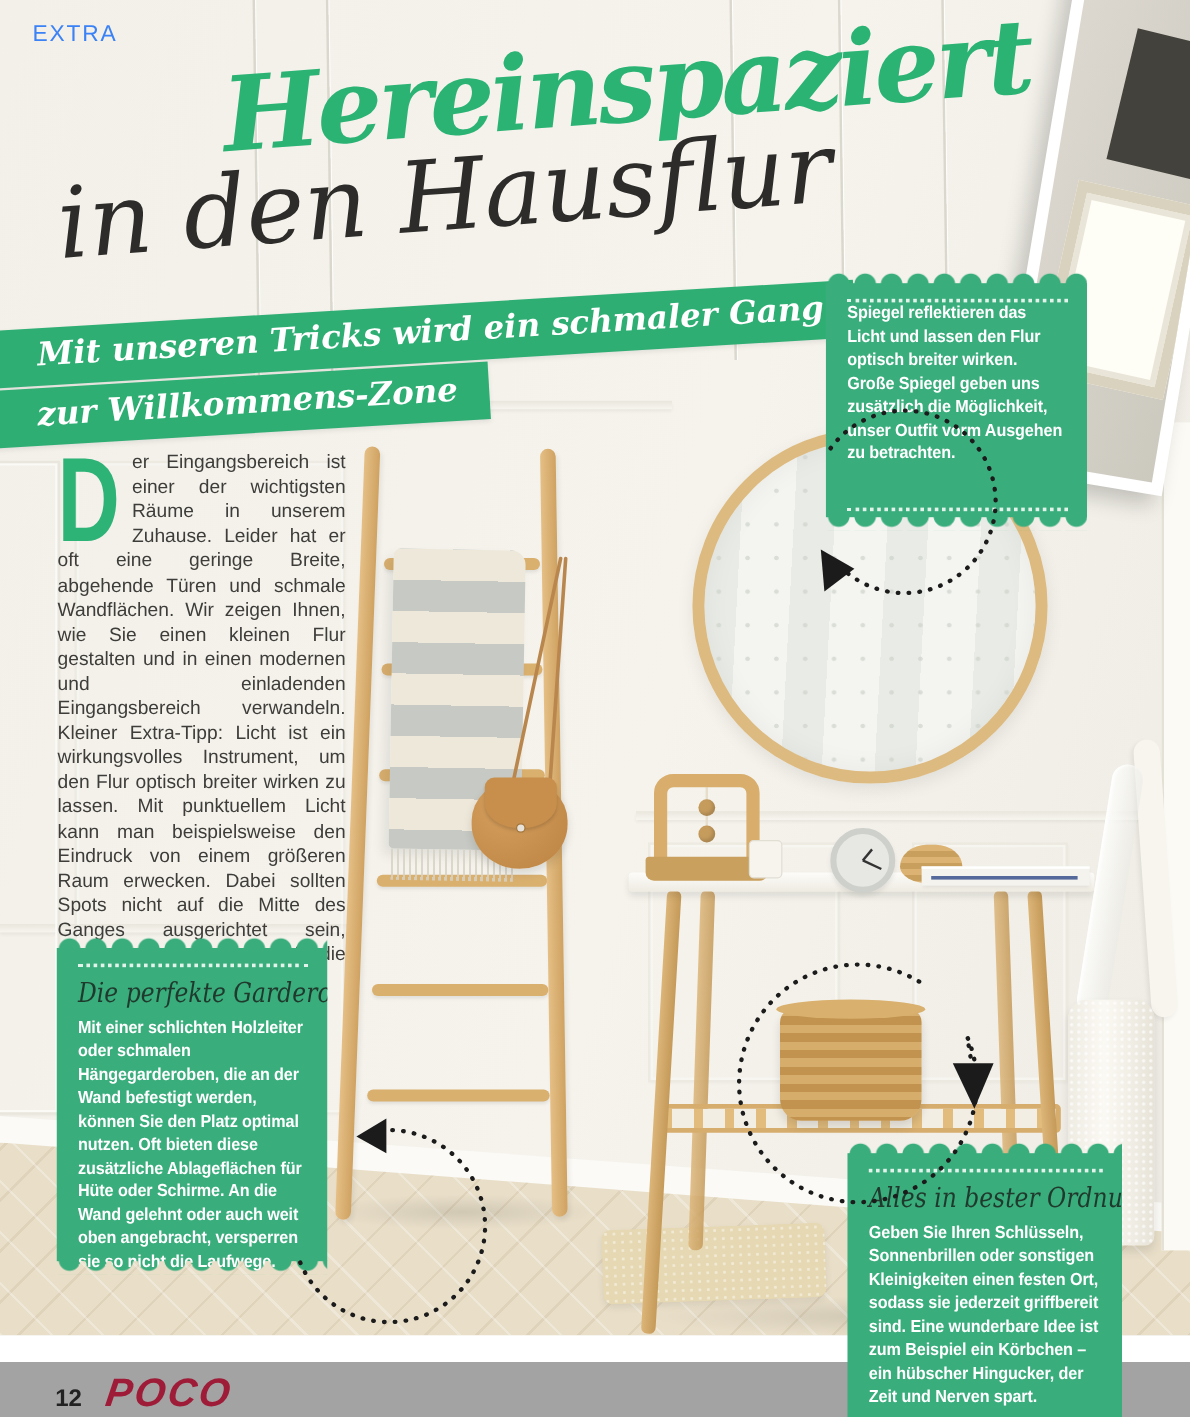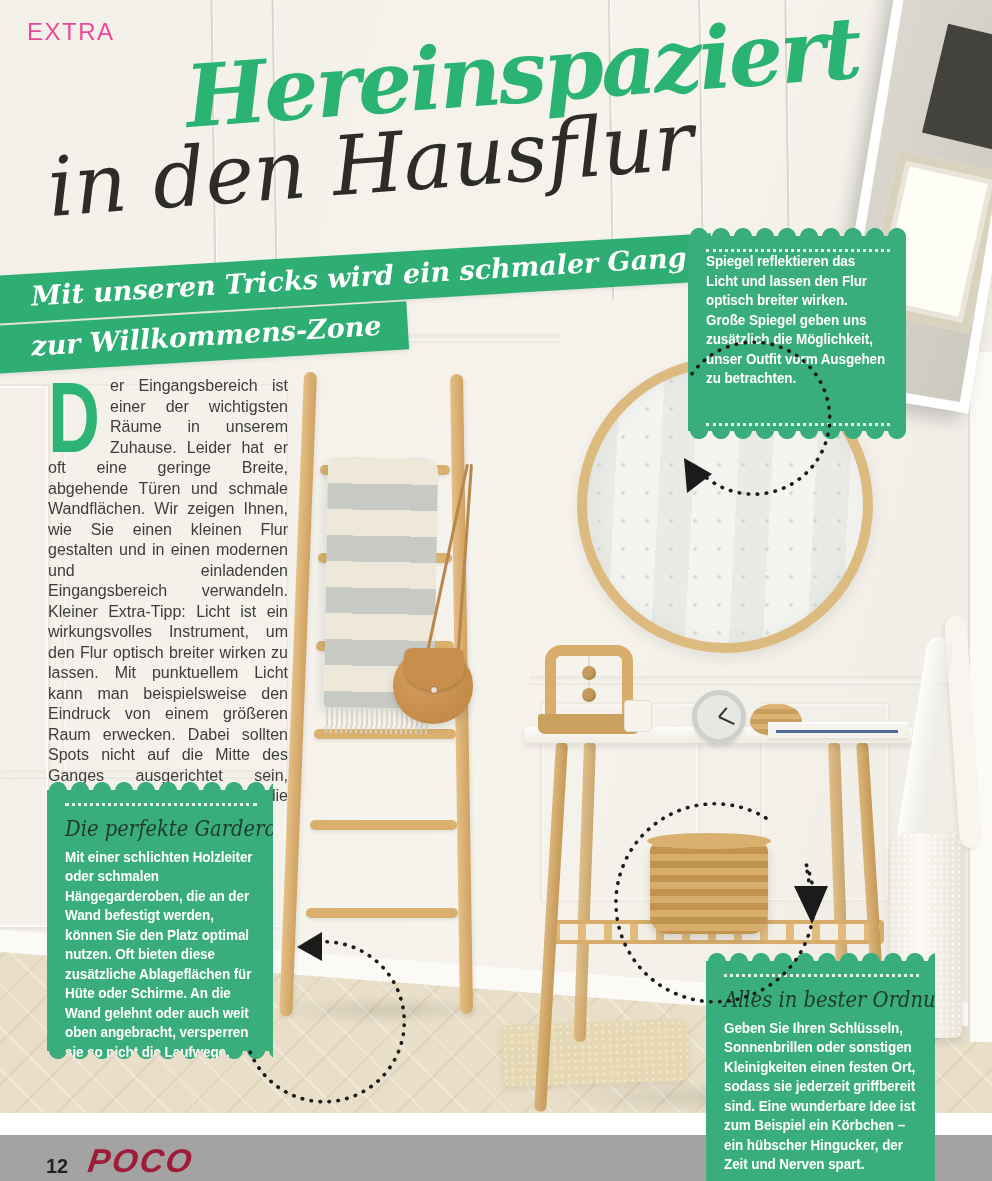--- a/index.html
+++ b/index.html
@@ -89,21 +89,21 @@
   .inset-photo{position:absolute;left:898px;top:-28px;width:142px;height:424px;background:#ffffff;padding:10px;
         transform:rotate(9.5deg);transform-origin:0 0;box-shadow:-7px 9px 18px rgba(0,0,0,.2);}
   .inset-inner{position:relative;width:100%;height:100%;overflow:hidden;
         background:linear-gradient(100deg,#dcd8d0,#ccc9bf);}
   .inset-dark{position:absolute;left:44px;top:36px;width:100px;height:112px;background:#44423c;transform:rotate(4deg);}
   .inset-frame{position:absolute;left:16px;top:168px;width:108px;height:164px;background:#fefdf6;
         border:9px solid #d9d2bf;box-shadow:0 0 0 5px #e9e5d8 inset;transform:rotate(3deg);}
   .shadow-ell{position:absolute;background:radial-gradient(ellipse at center,rgba(0,0,0,.10),transparent 70%);}
 
   
-  .kicker{position:absolute;left:27px;top:18px;font-size:24px;letter-spacing:1.5px;color:#ec4899;z-index:20;}
+  .kicker{position:absolute;left:27px;top:18px;font-size:19px;letter-spacing:1.5px;color:#3b82f6;z-index:20;}
   .headline1{position:absolute;left:188px;top:46px;z-index:20;font-family:"DejaVu Serif",serif;
         font-style:italic;font-weight:700;font-size:86px;letter-spacing:-3px;color:#2bb374;
         transform:rotate(-4.2deg);transform-origin:0 80%;white-space:nowrap;}
   .headline2{position:absolute;left:50px;top:140px;z-index:20;font-family:"DejaVu Serif",serif;
         font-style:italic;font-weight:400;font-size:82px;letter-spacing:0px;color:#2d2c2a;
         transform:rotate(-4.2deg);transform-origin:0 80%;white-space:nowrap;}
   .banner{position:absolute;left:-10px;z-index:20;background:#2fae74;color:#fff;
         font-family:"DejaVu Serif",serif;font-style:italic;font-weight:700;font-size:27px;
         padding:7px 26px 10px 40px;transform:rotate(-3.4deg);transform-origin:0 0;white-space:nowrap;
         box-shadow:0 2px 4px rgba(0,0,0,.08);}

